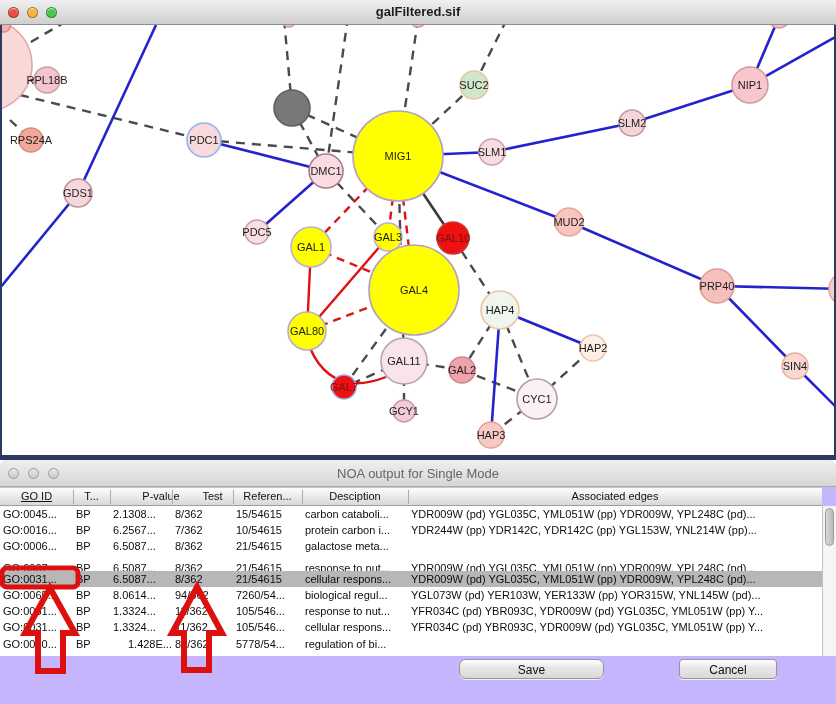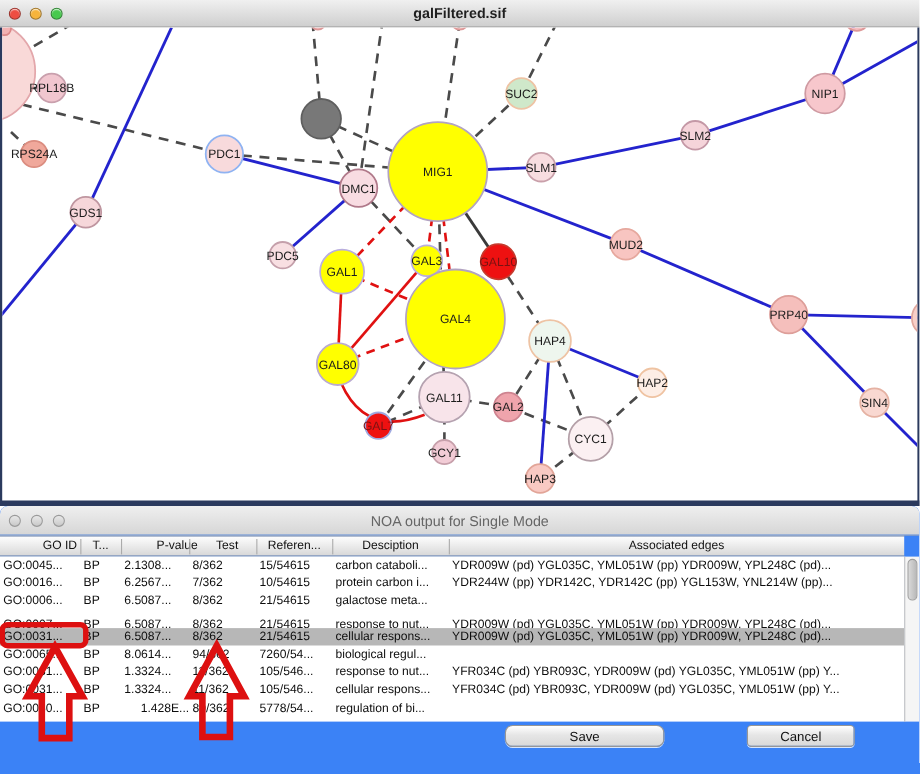--- a/index.html
+++ b/index.html
@@ -16,21 +16,21 @@
     border-left:2px solid #2b3a5e;border-right:2px solid #2b3a5e;border-bottom:5px solid #2b3a5e;
     box-sizing:border-box;overflow:hidden;}
   .network svg{display:block;}
   .e{fill:none;}
   .e-blue{stroke:#2323cd;stroke-width:2.6px;}
   .e-dash{stroke:#4a4a4a;stroke-width:2.4px;stroke-dasharray:9 7;}
   .e-dark{stroke:#3a3a3a;stroke-width:2.6px;}
   .e-red{stroke:#e01111;stroke-width:2.4px;}
   .e-reddash{stroke:#e01111;stroke-width:2.4px;stroke-dasharray:8 6;}
   .nlabel{font-size:11px;pointer-events:none;}
-  .noa{position:absolute;left:0;top:460px;width:836px;height:244px;background:#3b82f6;
+  .noa{position:absolute;left:0;top:460px;width:836px;height:244px;background:#c4b5fd;
     border-top-left-radius:7px;border-top-right-radius:7px;overflow:hidden;}
   .noa-titlebar{position:absolute;left:0;top:0;width:836px;height:27px;
     background:linear-gradient(#efefef,#d6d6d6);border-bottom:1px solid #ababab;box-sizing:border-box;
     border-top-left-radius:7px;border-top-right-radius:7px;}
   .noa-title{position:absolute;left:0;right:0;top:6px;text-align:center;font-size:13px;color:#666;}
   .dots{position:absolute;left:8px;top:8px;display:flex;gap:9px;}
   .dot{width:11px;height:11px;border-radius:50%;background:linear-gradient(#e8e8e8,#c9c9c9);
     border:1px solid #9a9a9a;box-sizing:border-box;}
   .thead{position:absolute;left:0;top:27px;width:822px;height:19px;
     background:linear-gradient(#fdfdfd,#d8d8d8);border-top:1px solid #c6c6c6;border-bottom:1px solid #9f9f9f;
@@ -182,26 +182,26 @@
 <div class="noa">
   <div class="noa-titlebar">
     <div class="dots">
       <span class="dot"></span>
       <span class="dot"></span>
       <span class="dot"></span>
     </div>
     <div class="noa-title">NOA output for Single Mode</div>
   </div>
   <div class="thead" id="thead">
-      <div class="th" style="left: 18px; width: 73px;">GO ID</div>
+      <div class="th" style="left: 0px; width: 73px; text-decoration: underline;">GO ID</div>
       <div class="th" style="left: 73px; width: 37px;">T...</div>
       <div class="thsep" style="left: 73px;"></div>
       <div class="th" style="left: 110px; width: 62px; margin-left: 20px;">P-value</div>
       <div class="thsep" style="left: 110px;"></div>
-      <div class="th" style="left: 176px; width: 61px;">Test</div>
+      <div class="th" style="left: 182px; width: 61px;">Test</div>
       <div class="thsep" style="left: 172px;"></div>
       <div class="th" style="left: 233px; width: 69px;">Referen...</div>
       <div class="thsep" style="left: 233px;"></div>
       <div class="th" style="left: 302px; width: 106px;">Desciption</div>
       <div class="thsep" style="left: 302px;"></div>
       <div class="th" style="left: 408px; width: 414px;">Associated edges</div>
       <div class="thsep" style="left: 408px;"></div>
     </div>
   <div class="tbody" id="tbody">
       <div class="trow" style="top: 0px;">
@@ -248,20 +248,21 @@
         <div class="td" style="left: 302px; width: 106px;">cellular respons...</div>
         <div class="td" style="left: 408px; width: 414px;">YDR009W (pd) YGL035C, YML051W (pp) YDR009W, YPL248C (pd)...</div>
       </div>
       <div class="trow" style="top: 81px;">
         <div class="td" style="left: 0px; width: 73px;">GO:0065...</div>
         <div class="td" style="left: 73px; width: 37px;">BP</div>
         <div class="td" style="left: 110px; width: 62px;">8.0614...</div>
         <div class="td" style="left: 172px; width: 61px;">94/362</div>
         <div class="td" style="left: 233px; width: 69px;">7260/54...</div>
         <div class="td" style="left: 302px; width: 106px;">biological regul...</div>
+        <div class="td" style="left: 408px; width: 414px;">YGL073W (pd) YER103W, YER133W (pp) YOR315W, YNL145W (pd)...</div>
       </div>
       <div class="trow" style="top: 97.2px;">
         <div class="td" style="left: 0px; width: 73px;">GO:0031...</div>
         <div class="td" style="left: 73px; width: 37px;">BP</div>
         <div class="td" style="left: 110px; width: 62px;">1.3324...</div>
         <div class="td" style="left: 172px; width: 61px;">11/362</div>
         <div class="td" style="left: 233px; width: 69px;">105/546...</div>
         <div class="td" style="left: 302px; width: 106px;">response to nut...</div>
         <div class="td" style="left: 408px; width: 414px;">YFR034C (pd) YBR093C, YDR009W (pd) YGL035C, YML051W (pp) Y...</div>
       </div>

